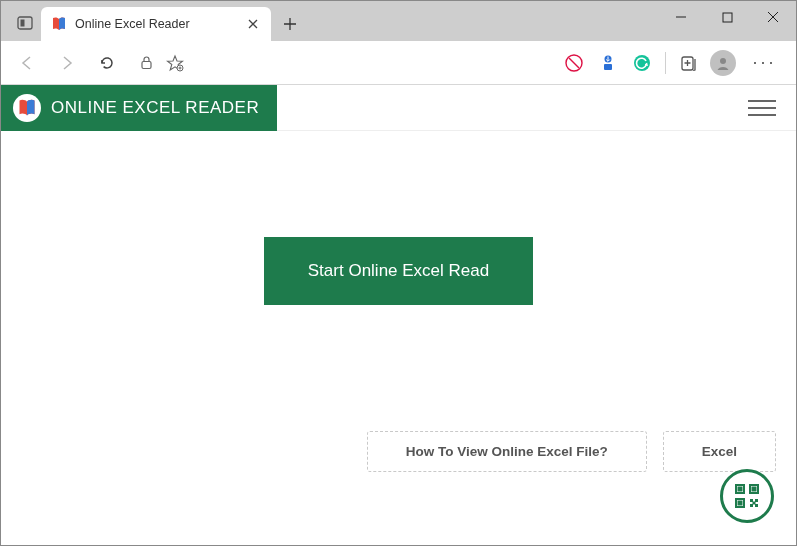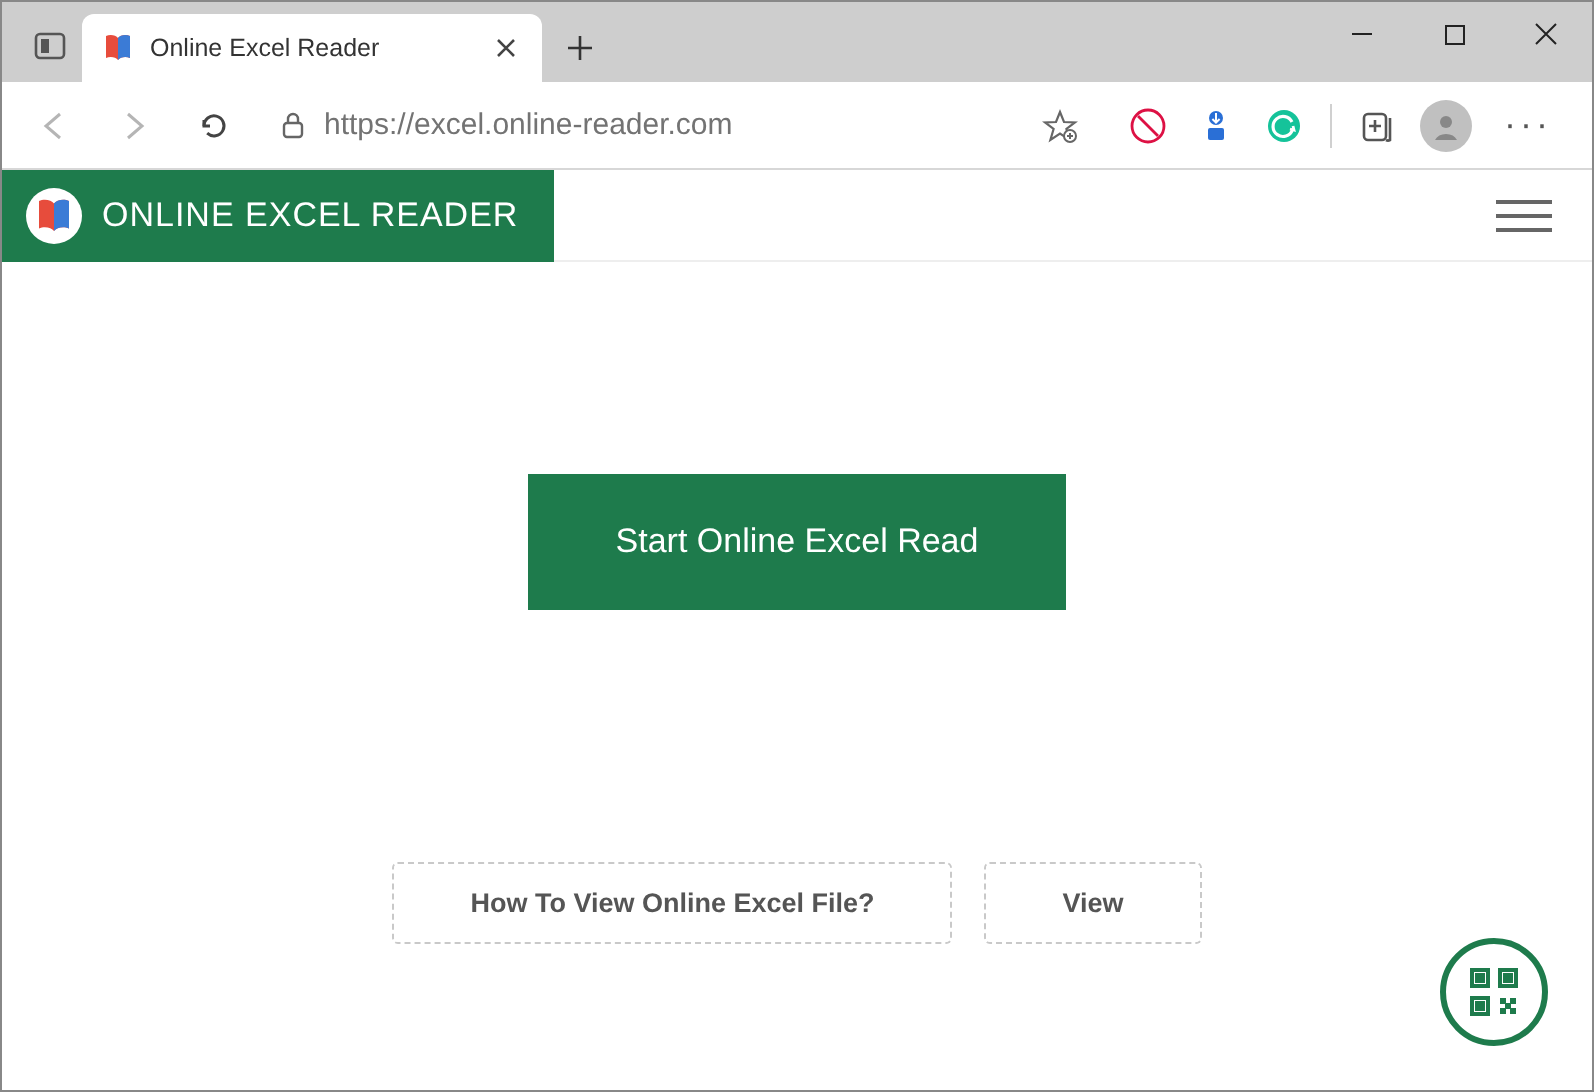--- a/index.html
+++ b/index.html
@@ -176,21 +176,21 @@
       background: #1e7b4c;
       color: #fff;
       padding: 24px 44px;
       font-size: 17px;
       font-weight: 300;
       cursor: pointer;
       border: none;
     }
     .bottom-links {
       display: flex;
-      justify-content: center;
+      justify-content: flex-end;
       gap: 16px;
       padding: 0 20px;
       margin-top: 20px;
     }
     .link-card {
       border: 1px dashed #c9c9c9;
       border-radius: 3px;
       padding: 12px 38px;
       font-size: 13.5px;
       color: #555;
@@ -277,21 +277,20 @@
         <path d="M4 6 L4 9 L7 9" fill="none" stroke="#444" stroke-width="1.5"></path>
       </svg>
   </div>
   <div class="url-box">
     <span class="lock-icon">
       <svg width="15" height="15" viewBox="0 0 15 15">
           <rect x="3" y="6.5" width="9" height="7" rx="1.5" fill="none" stroke="#666" stroke-width="1.2"></rect>
           <path d="M5 6.5 V4.5 a2.5 2.5 0 0 1 5 0 V6.5" fill="none" stroke="#666" stroke-width="1.2"></path>
         </svg>
     </span>
-    <input class="url-text" value="https://excel.online-reader.com" style="">
     <span class="url-action">
       <svg width="18" height="18" viewBox="0 0 18 18">
           <path d="M9 2 L11 7 L16.5 7.2 L12.2 10.5 L13.8 16 L9 12.8 L4.2 16 L5.8 10.5 L1.5 7.2 L7 7 Z" fill="none" stroke="#666" stroke-width="1.1"></path>
           <circle cx="14" cy="14" r="3" fill="#fff" stroke="#666" stroke-width="1"></circle>
           <path d="M14 12.5 V15.5 M12.5 14 H15.5" stroke="#666" stroke-width="1"></path>
         </svg>
     </span>
   </div>
   <div class="ext-icons">
     <div class="ext-icon">
@@ -351,21 +350,21 @@
         <span></span>
     </div>
   </div>
 
   <div class="hero">
     <button class="cta-button">Start Online Excel Read</button>
   </div>
 
   <div class="bottom-links">
     <div class="link-card">How To View Online Excel File?</div>
-    <div class="link-card">View</div>
+    <div class="link-card">Excel</div>
   </div>
 
   <div class="qr-fab">
     <svg width="28" height="28" viewBox="0 0 28 28">
       <g fill="none" stroke="#1e7b4c" stroke-width="2">
         <rect x="3" y="3" width="8" height="8"></rect>
           <rect x="5.5" y="5.5" width="3" height="3" fill="#1e7b4c"></rect>
         <rect x="17" y="3" width="8" height="8"></rect>
           <rect x="19.5" y="5.5" width="3" height="3" fill="#1e7b4c"></rect>
         <rect x="3" y="17" width="8" height="8"></rect>

